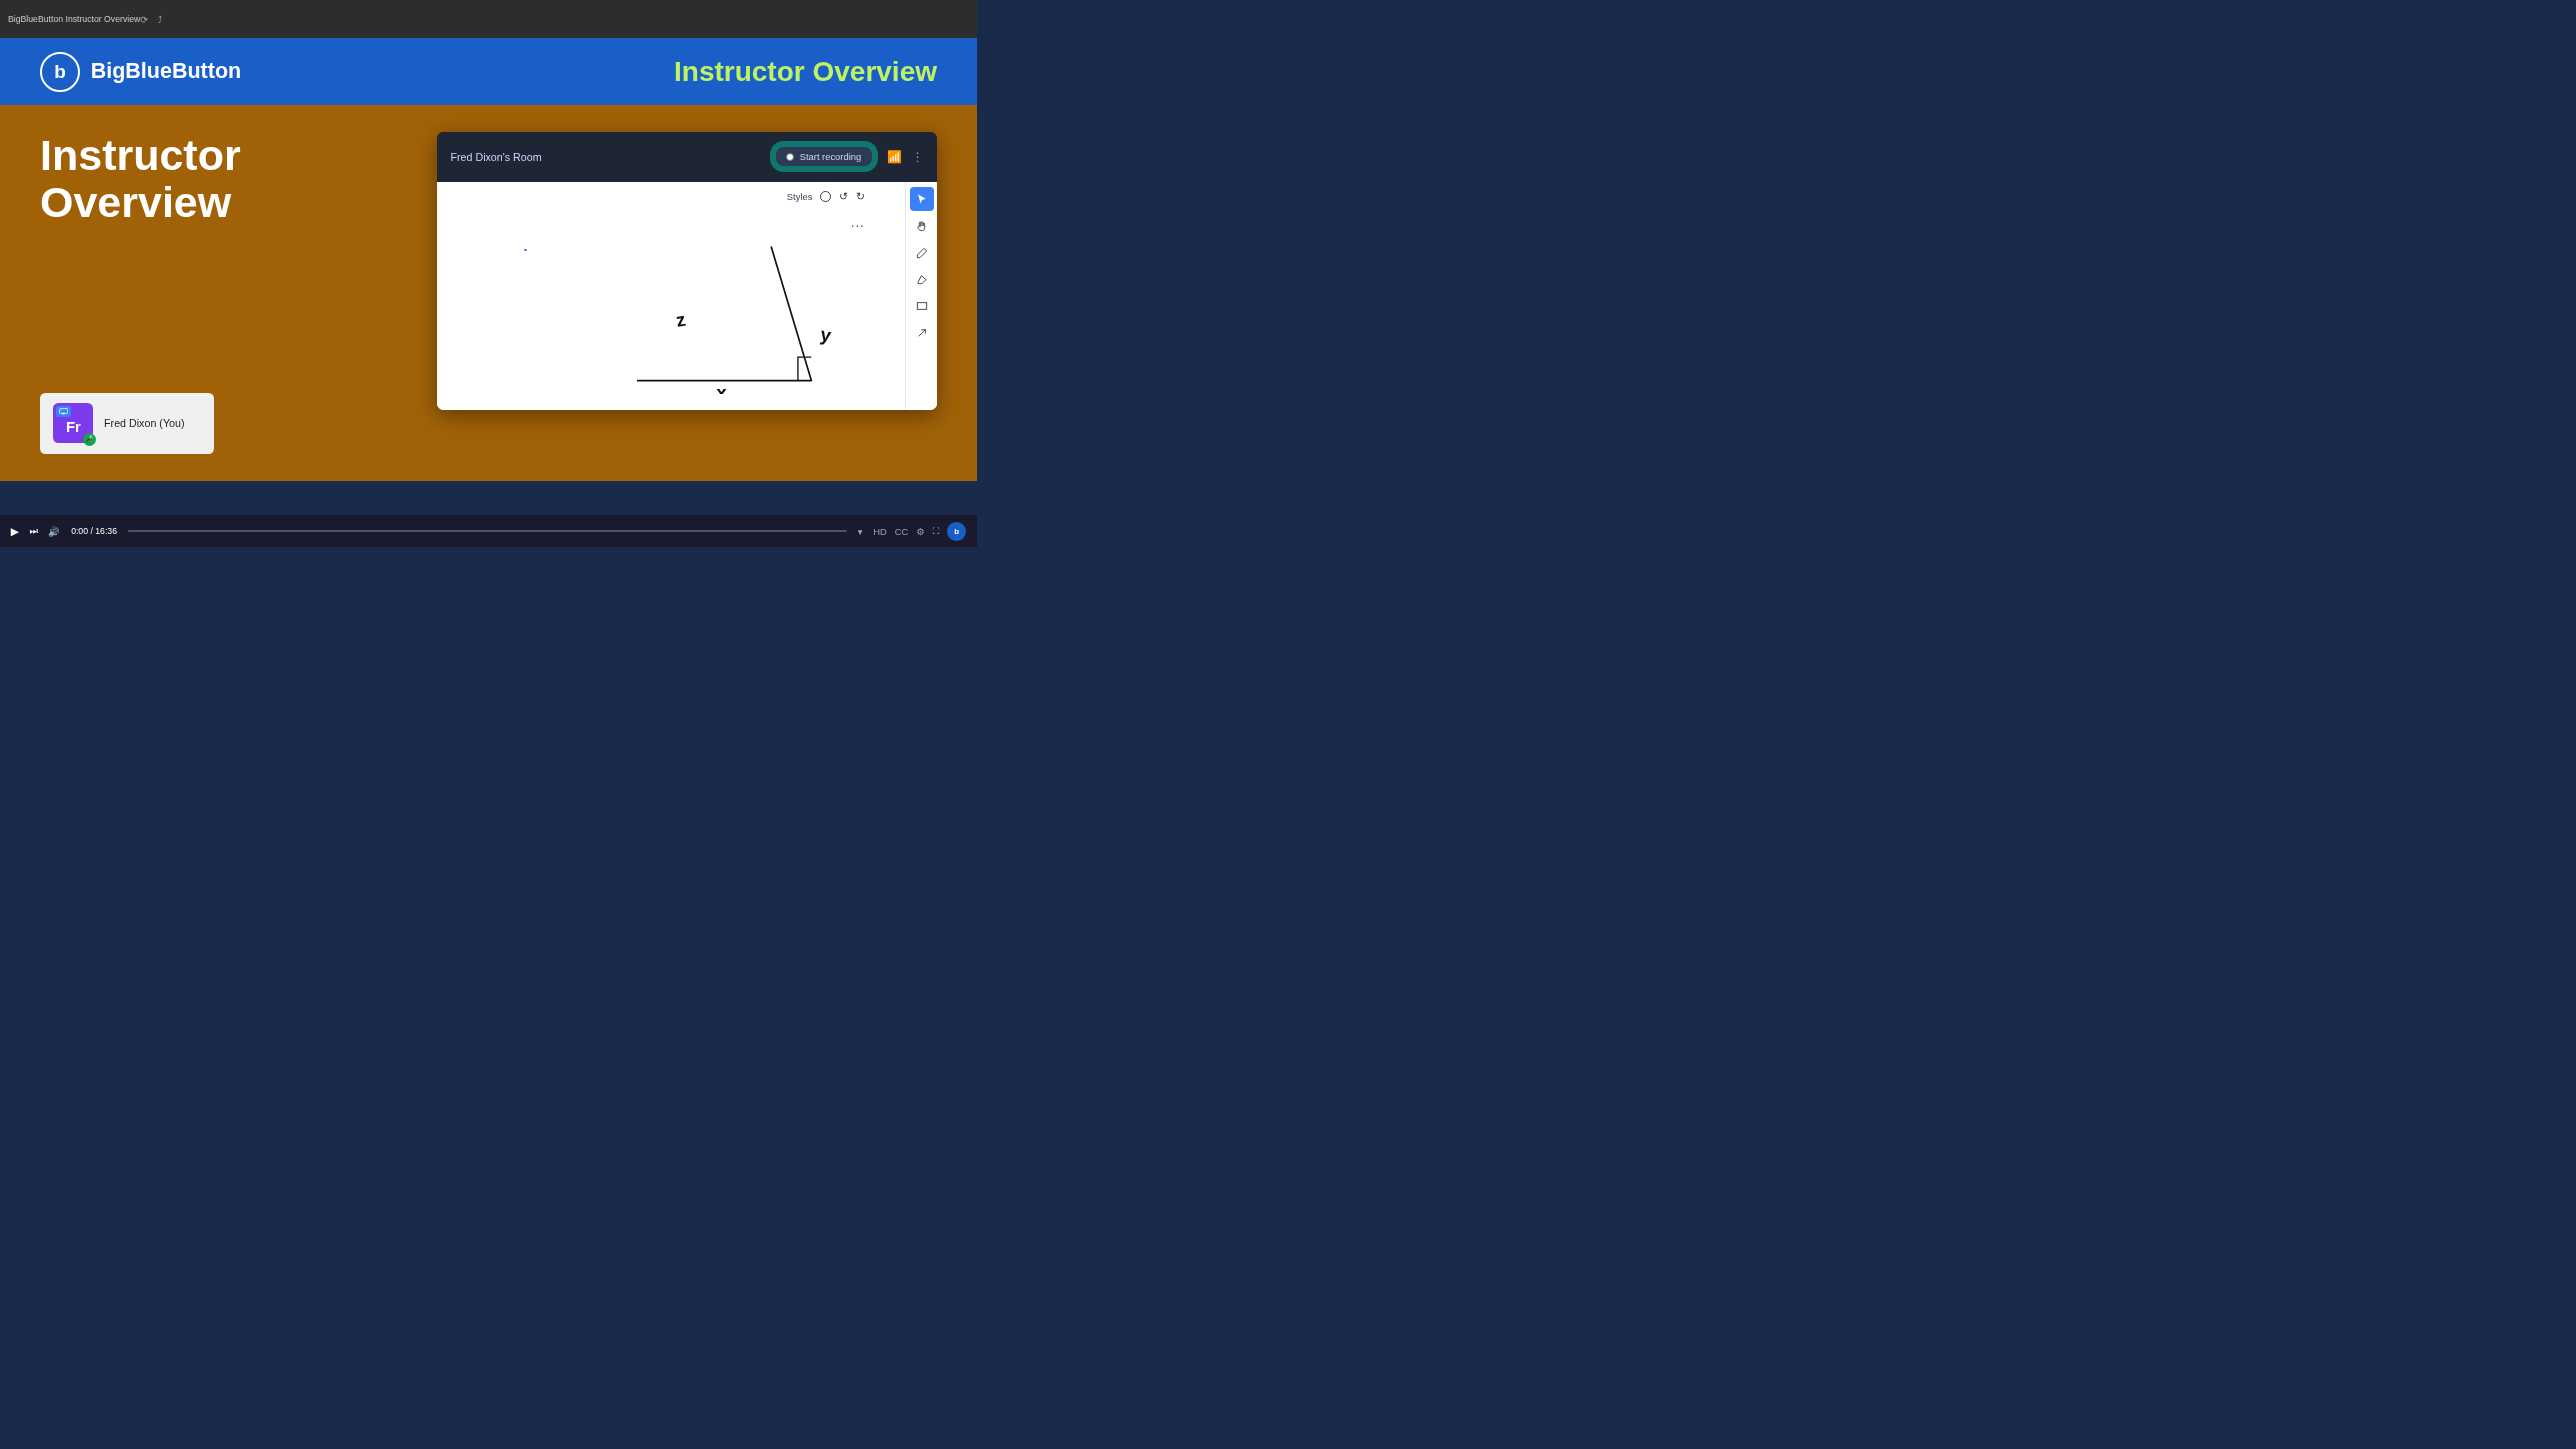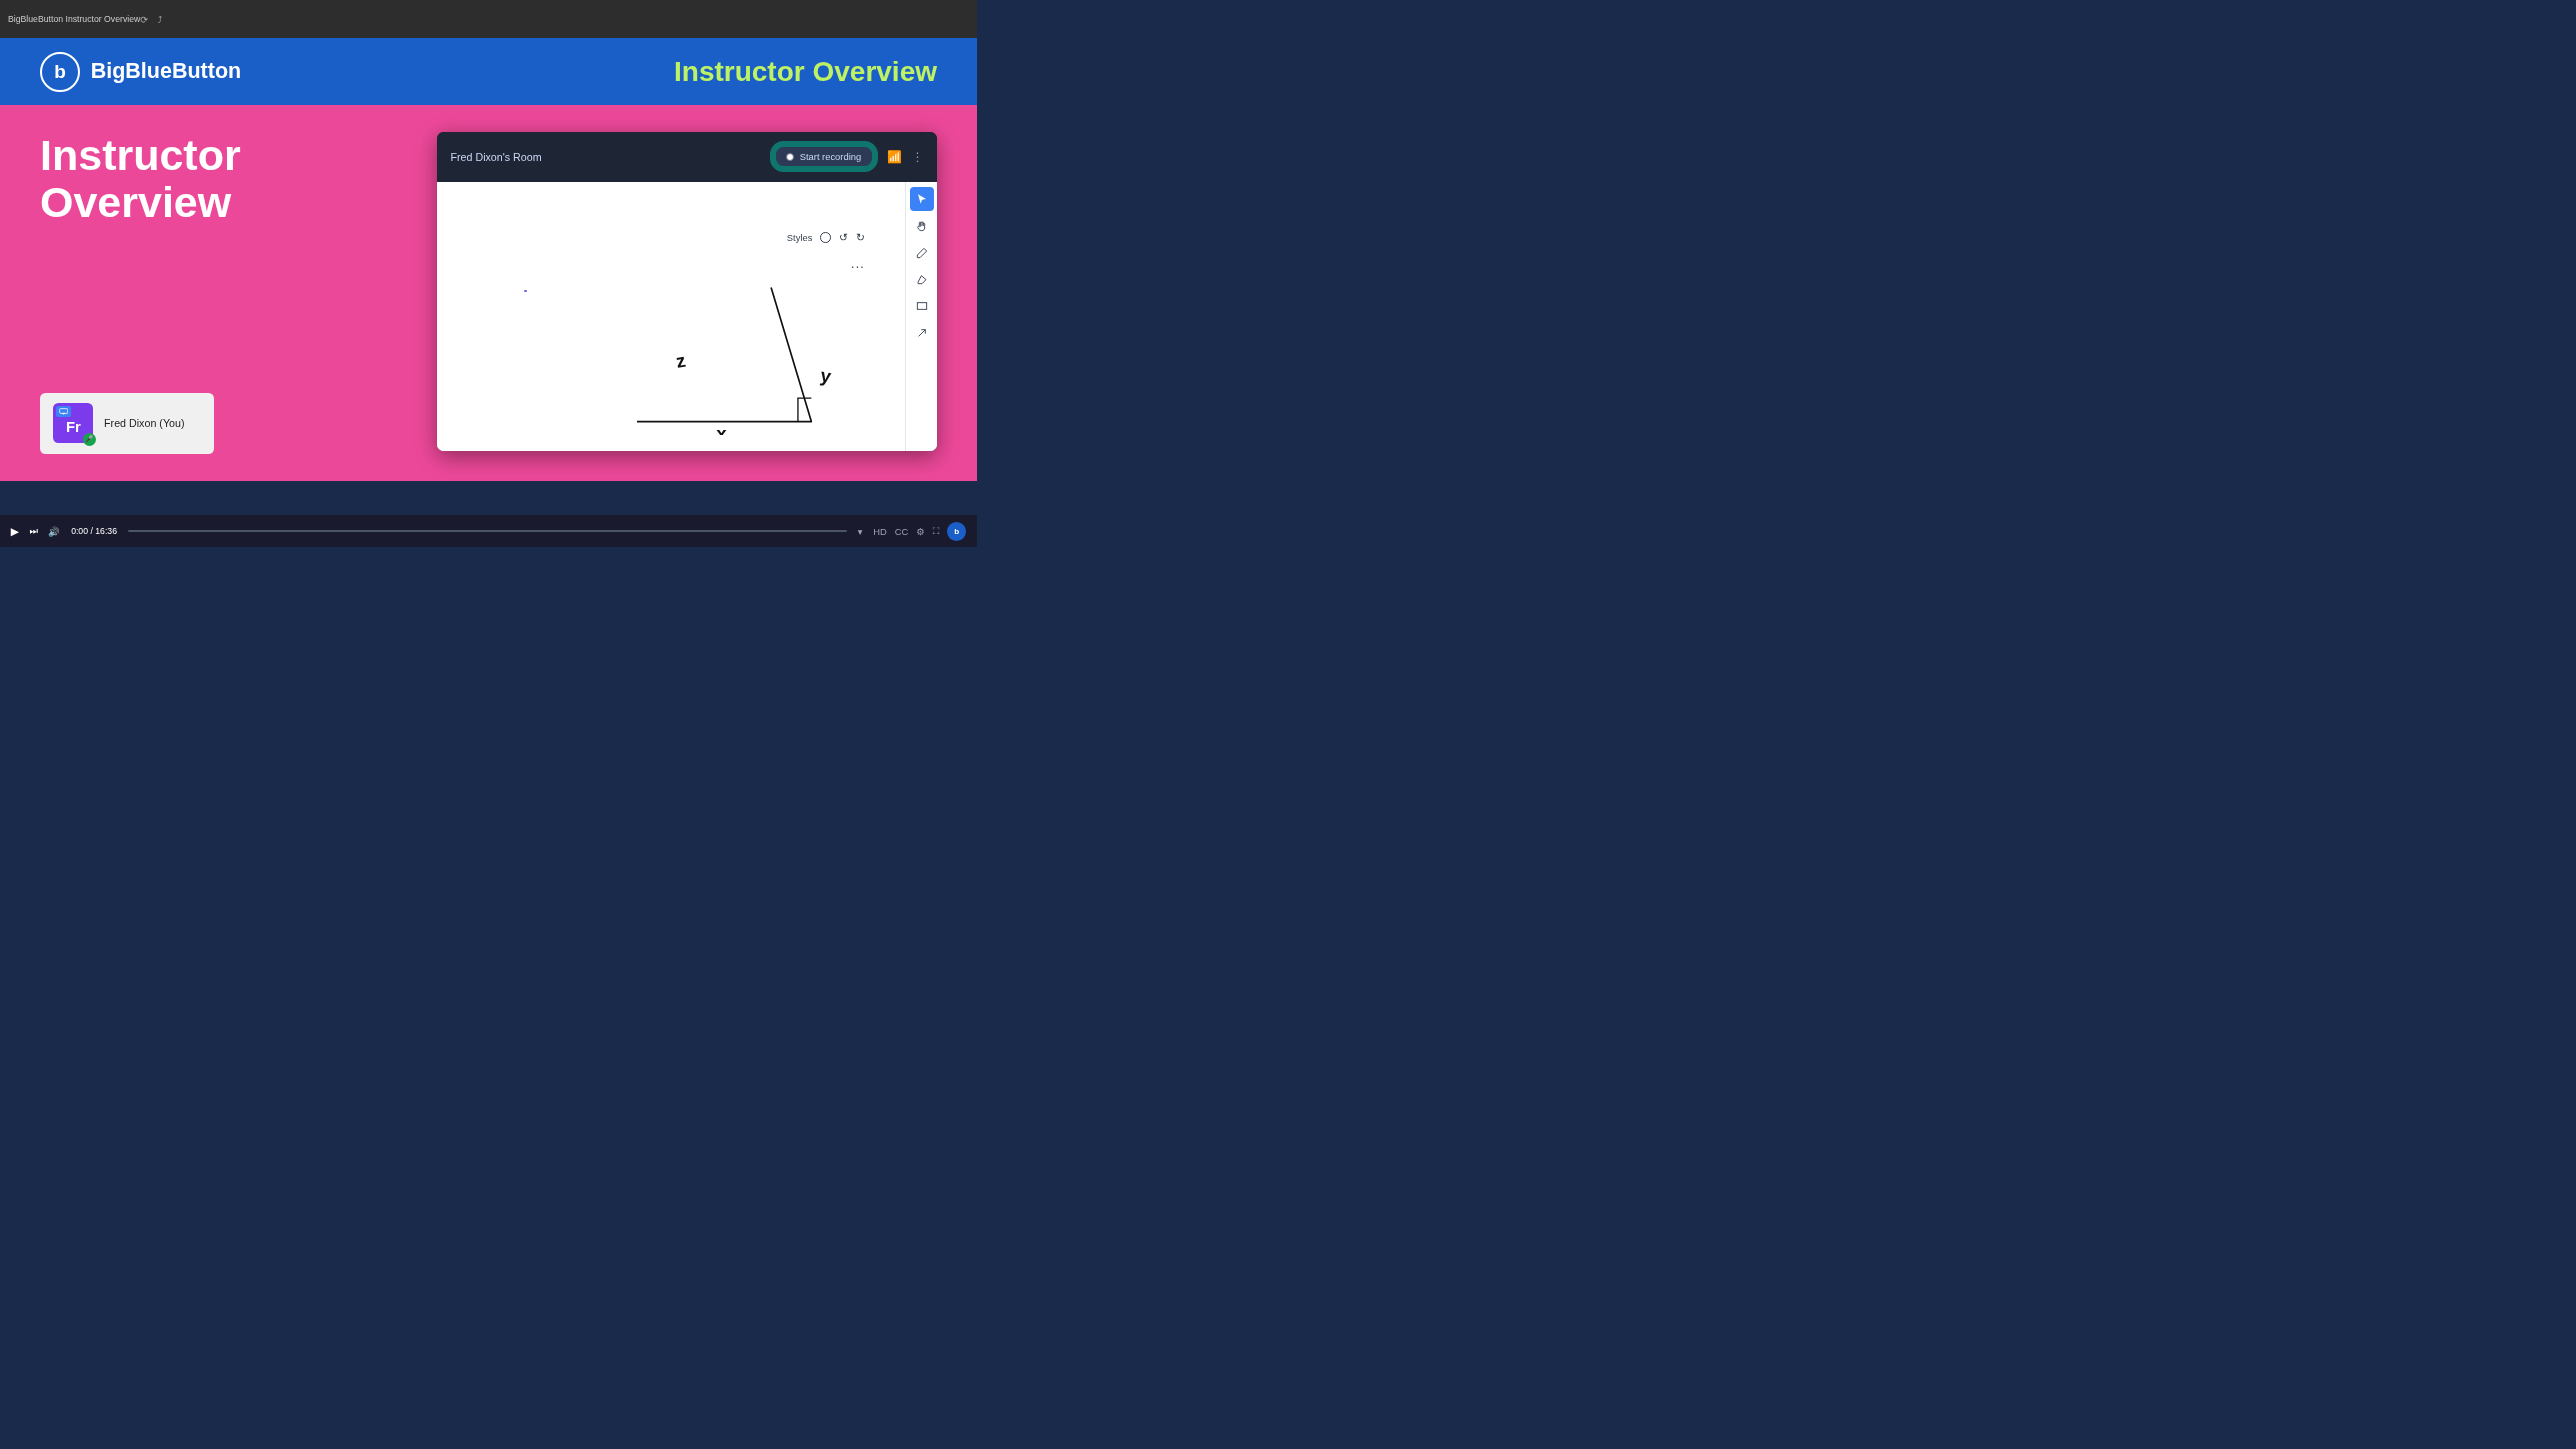--- a/index.html
+++ b/index.html
@@ -71,21 +71,21 @@
       font-weight: bold;
     }
     .header-title {
       color: #bef264;
       font-size: 28px;
       font-weight: bold;
     }
 
     
     .main-content {
-      background: #ec4899;
+      background: #a16207;
       padding: 27px 40px;
       display: flex;
       gap: 40px;
       align-items: flex-start;
     }
 
     
     .left-col {
       flex: 1;
       display: flex;
@@ -219,21 +219,20 @@
     
     .whiteboard-wrapper {
       display: flex;
       background: white;
     }
     .whiteboard-area {
       flex: 1;
       background: white;
       position: relative;
       min-height: 228px;
-      margin-top: 41px;
     }
     .whiteboard-toolbar-top {
       position: absolute;
       top: 8px;
       right: 40px;
       display: flex;
       align-items: center;
       gap: 8px;
     }
     .styles-label {

